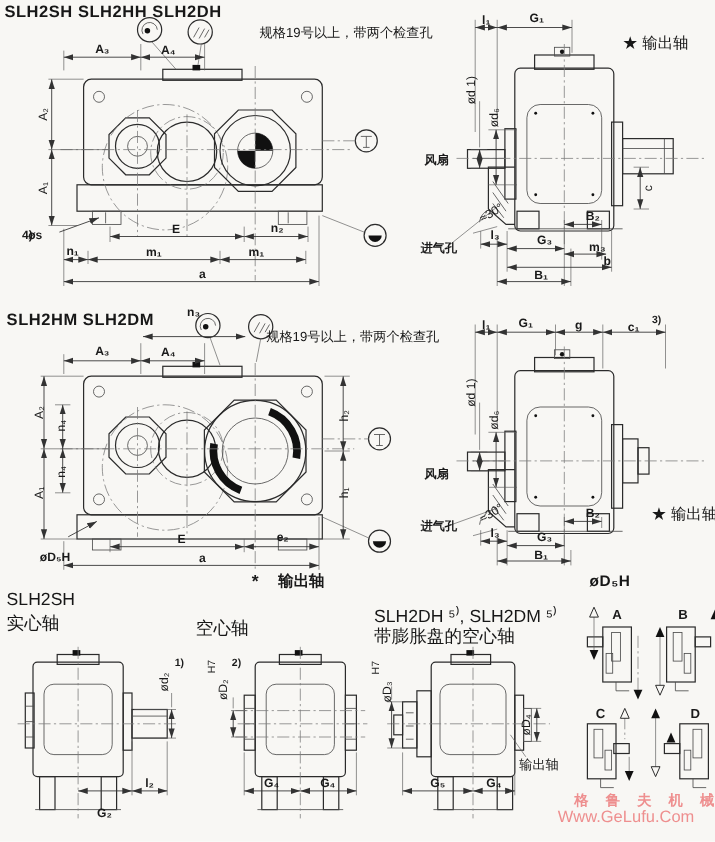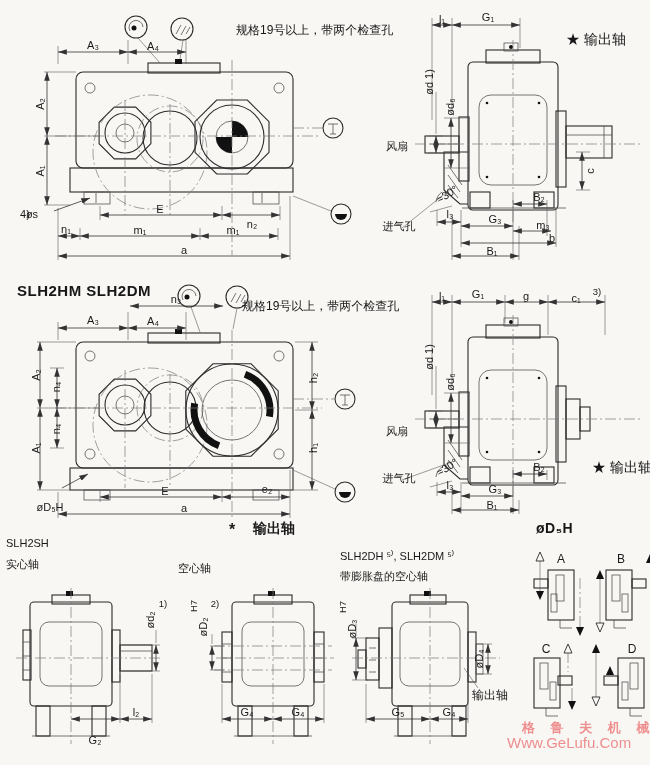--- a/index.html
+++ b/index.html
@@ -1,24 +1,24 @@
 <!DOCTYPE html>
 <html><head>
 <meta charset="utf-8">
 <style>
   html,body{margin:0;padding:0;}
   #page{position:relative;width:650px;height:765px;background:#f8f7f4;overflow:hidden;
         font-family:"Liberation Sans",sans-serif;color:#171717;}
   svg{position:absolute;left:0;top:0;}
   .lbl{position:absolute;font-size:11px;white-space:nowrap;color:#1a1a1a;}
-  .ctr{transform:translate(-50%,-50%);}
+  .ctr{transform:translate(-50%,-50%);font-weight:bold;}
   .rot{transform:translate(-50%,-50%) rotate(-90deg);}
   .ang{transform:translate(-50%,-50%) rotate(-32deg);}
   .ttl{position:absolute;font-size:15px;font-weight:bold;letter-spacing:.5px;white-space:nowrap;}
-  .bt{position:absolute;font-size:11px;white-space:nowrap;}
+  .bt{position:absolute;font-size:16px;white-space:nowrap;}
   .note{position:absolute;font-size:12px;white-space:nowrap;}
   .sm{font-size:9.5px;}
   .b{font-weight:bold;}
   .star{position:absolute;font-size:14px;white-space:nowrap;}
   .wm{position:absolute;color:#ee8f8f;white-space:nowrap;}
   .ol{stroke:#2b2b2b;stroke-width:1.1;fill:none;}
   .o2{stroke:#4a4a4a;stroke-width:.75;fill:none;}
   .cl{stroke:#7a7a7a;stroke-width:.7;fill:none;stroke-dasharray:11 3 2 3;}
   .ext{stroke:#5a5a5a;stroke-width:.6;fill:none;}
   .dim{stroke:#333;stroke-width:.8;fill:none;marker-start:url(#ae);marker-end:url(#ae);}
@@ -451,64 +451,65 @@
     <rect class="ol" x="604" y="676" width="14" height="9"></rect>
     <line class="ext" x1="596" y1="652" x2="596" y2="698"></line>
     <path class="blk" d="M596,644 L592,653 L600,653 Z"></path>
           <path class="wht" d="M596,706 L592,697 L600,697 Z"></path>
     <path class="blk" d="M610,666 L606,675 L614,675 Z"></path>
     <path class="o2" d="M630,708 v8 h12"></path>
   </g>
 </g>
 </svg>
 
+<span class="ttl" style="left:4px;top:2px">SLH2SH SLH2HH SLH2DH</span>
 <span class="note" style="left:236px;top:22px">规格19号以上，带两个检查孔</span>
 <span class="star" style="left:566px;top:31px">★ 输出轴</span>
 <span class="lbl ctr" style="left:93px;top:45px">A₃</span>
 <span class="lbl ctr" style="left:153px;top:46px">A₄</span>
 <span class="lbl rot" style="left:40px;top:104px">A₂</span>
 <span class="lbl rot" style="left:40px;top:171px">A₁</span>
 <span class="lbl ctr" style="left:25px;top:214px">4)</span>
 <span class="lbl ctr" style="left:32px;top:214px">øs</span>
 <span class="lbl ctr" style="left:160px;top:209px">E</span>
-<span class="lbl ctr" style="left:252px;top:224px">n₂</span>
+<span class="lbl ctr" style="left:252px;top:208px">n₂</span>
 <span class="lbl ctr" style="left:66px;top:229px">n₁</span>
 <span class="lbl ctr" style="left:140px;top:230px">m₁</span>
 <span class="lbl ctr" style="left:233px;top:230px">m₁</span>
 <span class="lbl ctr" style="left:184px;top:250px">a</span>
 <span class="lbl ctr" style="left:442px;top:19px">l₁</span>
 <span class="lbl ctr" style="left:488px;top:17px">G₁</span>
 <span class="lbl rot" style="left:429px;top:82px">ød 1)</span>
 <span class="lbl rot" style="left:450px;top:107px">ød₆</span>
 <span class="lbl ctr" style="left:397px;top:146px">风扇</span>
 <span class="lbl ang" style="left:447px;top:194px">≈30°</span>
 <span class="lbl ctr" style="left:450px;top:214px">l₃</span>
 <span class="lbl ctr" style="left:399px;top:226px">进气孔</span>
 <span class="lbl ctr" style="left:495px;top:219px">G₃</span>
 <span class="lbl ctr" style="left:539px;top:197px">B₂</span>
 <span class="lbl ctr" style="left:543px;top:225px">m₃</span>
 <span class="lbl ctr" style="left:552px;top:238px">b</span>
 <span class="lbl ctr" style="left:492px;top:251px">B₁</span>
 <span class="lbl rot" style="left:590px;top:171px">c</span>
 
-<span class="ttl" style="left:17px;top:282px">SLH2HM SLH2DM</span>
+<span class="ttl" style="left:6px;top:282px">SLH2HM SLH2DM</span>
 <span class="note" style="left:242px;top:298px">规格19号以上，带两个检查孔</span>
 <span class="star" style="left:592px;top:459px">★ 输出轴</span>
-<span class="lbl ctr" style="left:176px;top:299px">n₃</span>
+<span class="lbl ctr" style="left:176px;top:284px">n₃</span>
 <span class="lbl ctr" style="left:93px;top:320px">A₃</span>
 <span class="lbl ctr" style="left:153px;top:321px">A₄</span>
 <span class="lbl rot" style="left:36px;top:375px">A₂</span>
 <span class="lbl rot" style="left:56px;top:387px">n₄</span>
 <span class="lbl rot" style="left:36px;top:448px">A₁</span>
 <span class="lbl rot" style="left:56px;top:429px">n₄</span>
 <span class="lbl rot" style="left:313px;top:378px">h₂</span>
 <span class="lbl rot" style="left:313px;top:448px">h₁</span>
 <span class="lbl ctr" style="left:50px;top:507px">øD₅H</span>
 <span class="lbl ctr" style="left:165px;top:491px">E</span>
-<span class="lbl ctr" style="left:267px;top:489px">e₂</span>
+<span class="lbl ctr" style="left:257px;top:489px">e₂</span>
 <span class="lbl ctr" style="left:184px;top:508px">a</span>
 <span class="lbl ctr" style="left:442px;top:296px">l₁</span>
 <span class="lbl ctr" style="left:478px;top:294px">G₁</span>
 <span class="lbl ctr" style="left:526px;top:296px">g</span>
 <span class="lbl ctr" style="left:576px;top:298px">c₁</span>
 <span class="lbl ctr sm" style="left:597px;top:291px">3)</span>
 <span class="lbl rot" style="left:429px;top:357px">ød 1)</span>
 <span class="lbl rot" style="left:450px;top:382px">ød₆</span>
 <span class="lbl ctr" style="left:397px;top:431px">风扇</span>
 <span class="lbl ang" style="left:447px;top:467px">≈30°</span>

